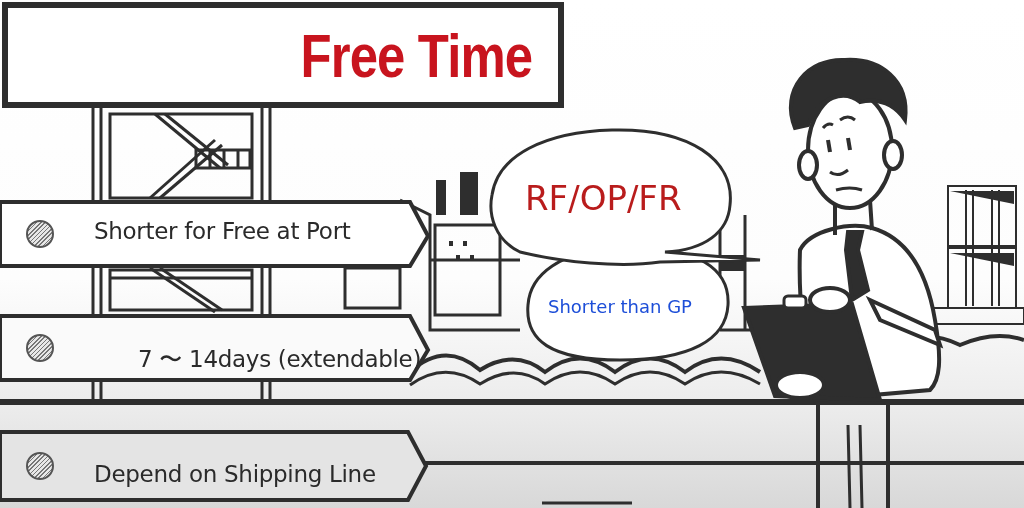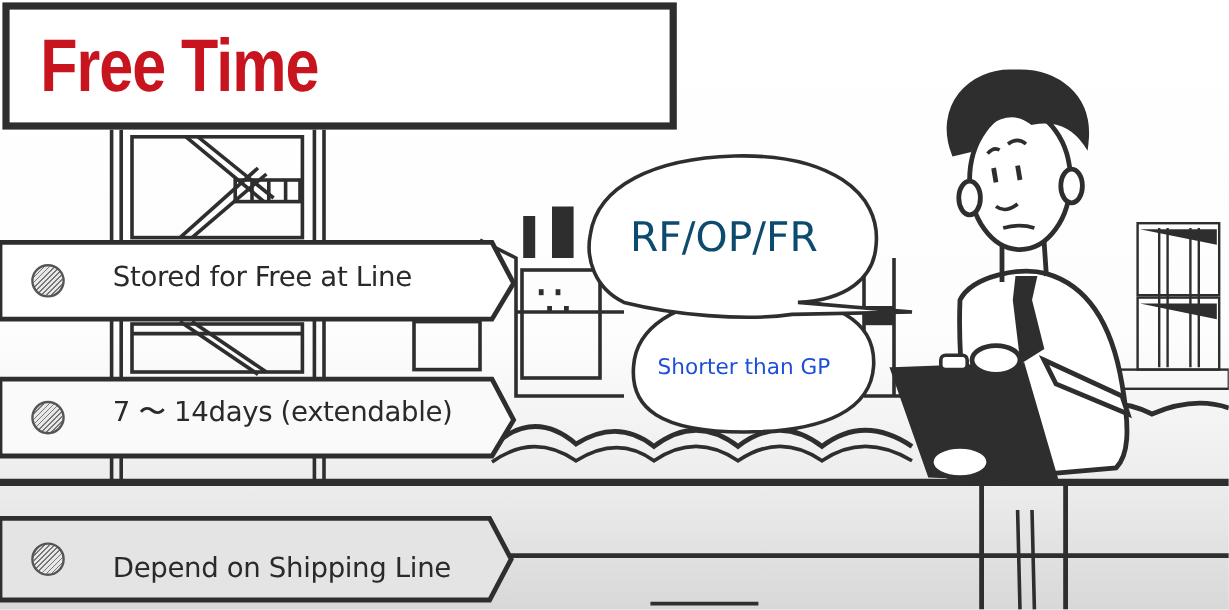--- a/index.html
+++ b/index.html
@@ -8,21 +8,21 @@
       position: relative;
       background: linear-gradient(to bottom, #ffffff 0%, #fdfdfd 55%, #ececec 80%, #d8d8d8 100%);
       font-family: "DejaVu Sans", sans-serif;
     }
     .scene { position: absolute; left: 0; top: 0; width: 1024px; height: 508px; }
     svg.bg { position: absolute; left: 0; top: 0; }
 
     .title-board {
       position: absolute; left: 2px; top: 2px; width: 562px; height: 106px;
       background: #fff; border: 6px solid #2e2e2e;
-      display: flex; align-items: center; justify-content: flex-start;
+      display: flex; align-items: center; justify-content: flex-end;
     }
     .title-text {
       font-family: "Liberation Sans", sans-serif;
       font-weight: bold; font-size: 62px; letter-spacing: -1px;
       color: #c8141e; transform: scaleX(0.82);
     }
 
     .arrow-item { position: absolute; left: 0; height: 72px; }
     .arrow-item svg { position: absolute; left: 0; top: 0; }
     .bullet {
@@ -30,21 +30,21 @@
       border: 2px solid #555;
       background: repeating-linear-gradient(135deg, #777 0px, #777 1px, #e8e8e8 1px, #e8e8e8 3px);
     }
     .arrow-label {
       position: absolute; left: 94px; font-family: "DejaVu Sans", sans-serif;
       font-size: 23px; color: #2a2a2a; white-space: nowrap; letter-spacing: -0.3px;
     }
 
     .bubble-text-1 {
       position: absolute; left: 525px; top: 178px;
-      font-family: "DejaVu Sans", sans-serif; font-size: 34px; color: #0c4a6e;
+      font-family: "DejaVu Sans", sans-serif; font-size: 34px; color: #b91c1c;
       letter-spacing: 0px;
     }
     .bubble-text-2 {
       position: absolute; left: 548px; top: 296px;
       font-family: "DejaVu Sans", sans-serif; font-size: 18px; color: #1d4ed8;
     }
   </style>
 </head>
 <body>
 
@@ -158,29 +158,29 @@
 
   <div class="title-board">
     <span class="title-text">Free Time</span>
   </div>
 
   <div class="arrow-item" style="top:198px; width:440px;">
     <svg width="440" height="72" viewBox="0 0 440 72">
       <polygon points="0,4 410,4 428,38 410,68 0,68" fill="#ffffff" stroke="#2e2e2e" stroke-width="4"></polygon>
     </svg>
     <span class="bullet" style="top:22px;"></span>
-    <span class="arrow-label" style="top:20px;">Stored for Free at Line</span>
+    <span class="arrow-label" style="top:20px;">Shorter for Free at Port</span>
   </div>
 
   <div class="arrow-item" style="top:312px; width:440px;">
     <svg width="440" height="72" viewBox="0 0 440 72">
       <polygon points="0,4 410,4 428,38 410,68 0,68" fill="#fafafa" stroke="#2e2e2e" stroke-width="4"></polygon>
     </svg>
     <span class="bullet" style="top:22px;"></span>
-    <span class="arrow-label" style="top:16px;">7 〜 14days (extendable)</span>
+    <span class="arrow-label" style="top:32px;margin-left:44px;">7 〜 14days (extendable)</span>
   </div>
 
   <div class="arrow-item" style="top:428px; width:440px;">
     <svg width="440" height="76" viewBox="0 0 440 76">
       <polygon points="0,4 408,4 426,38 408,72 0,72" fill="#e4e4e4" stroke="#2e2e2e" stroke-width="4"></polygon>
     </svg>
     <span class="bullet" style="top:24px;"></span>
     <span class="arrow-label" style="top:22px;margin-top:11px;">Depend on Shipping Line</span>
   </div>
 

